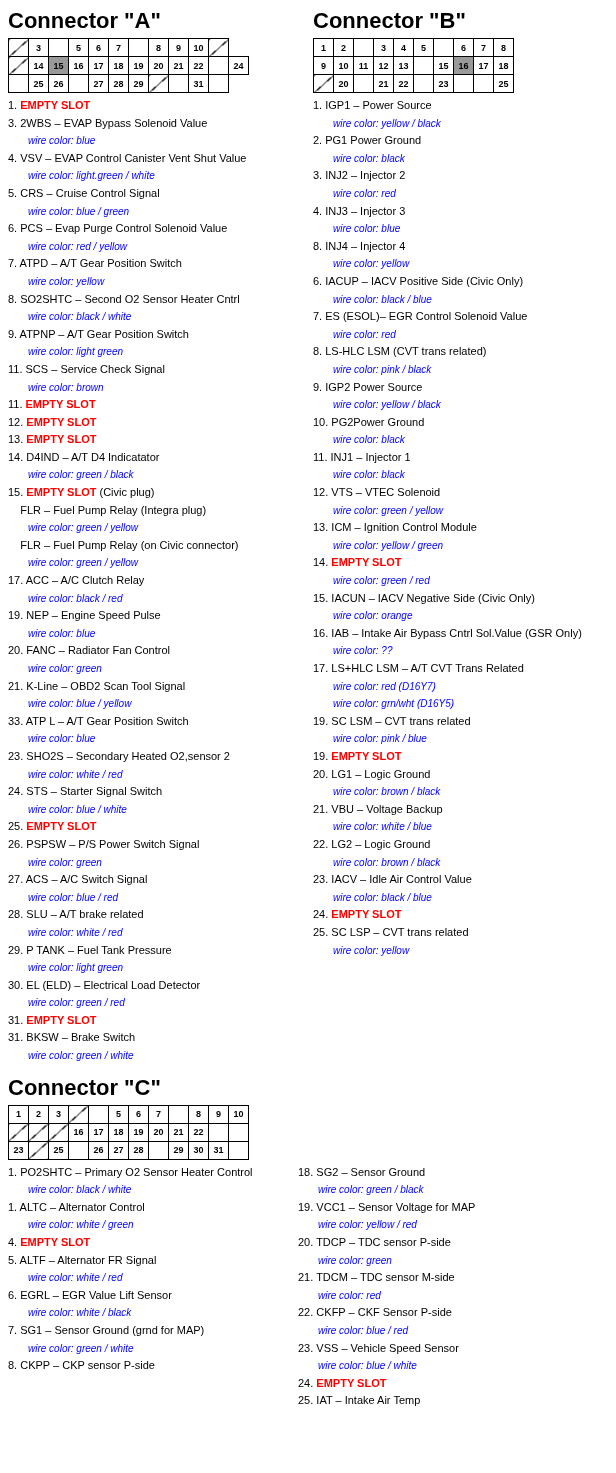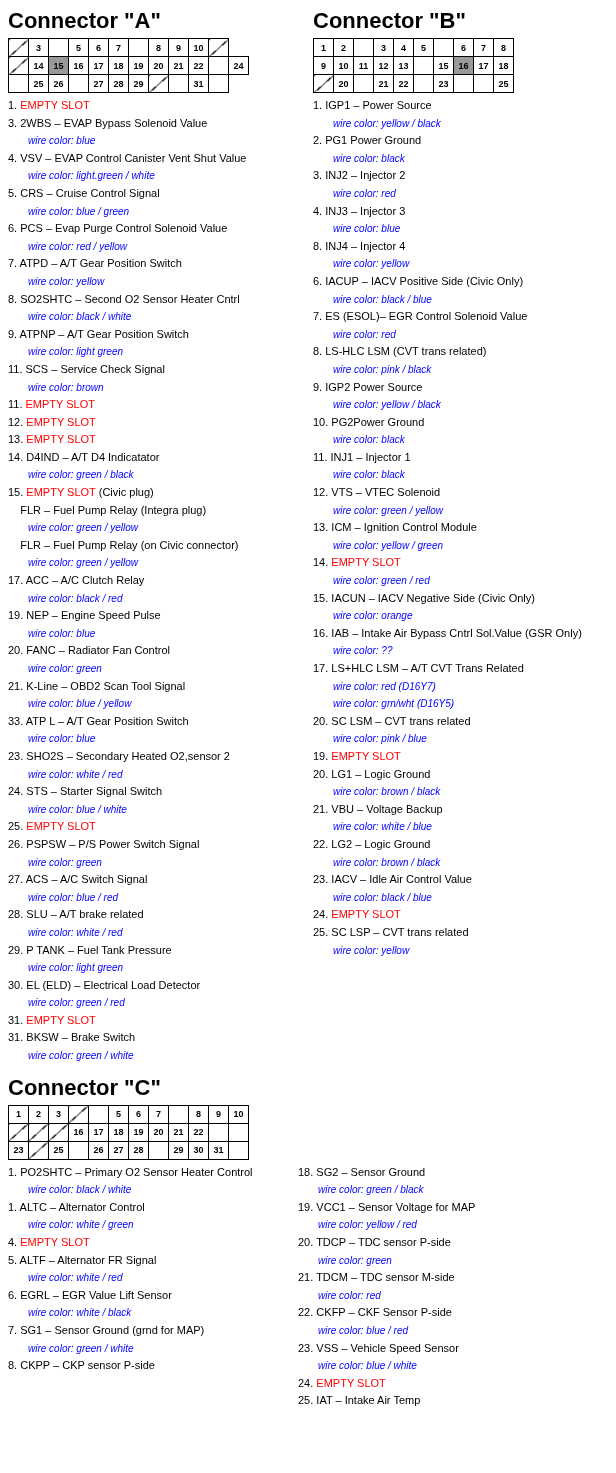--- a/index.html
+++ b/index.html
@@ -39,21 +39,21 @@
       font-size: 11px;
     }
     .wire-color {
       font-size: 10px;
       color: blue;
       padding-left: 20px;
       font-style: italic;
     }
     .empty-slot {
       color: red;
-      font-weight: normal;
+      font-weight: bold;
     }
     .section-full {
       width: 100%;
       margin-bottom: 10px;
     }
     .two-col {
       display: flex;
       gap: 10px;
     }
     .col-left {
@@ -366,21 +366,21 @@
         <div class="pin-item">
           <span class="pin-main">16. IAB – Intake Air Bypass Cntrl Sol.Value (GSR Only)</span><br>
           <span class="wire-color">wire color: ??</span>
         </div>
         <div class="pin-item">
           <span class="pin-main">17. LS+HLC LSM – A/T CVT Trans Related</span><br>
           <span class="wire-color">wire color: red (D16Y7)</span><br>
           <span class="wire-color">wire color: grn/wht (D16Y5)</span>
         </div>
         <div class="pin-item">
-          <span class="pin-main">20. SC LSM – CVT trans related</span><br>
+          <span class="pin-main">19. SC LSM – CVT trans related</span><br>
           <span class="wire-color">wire color: pink / blue</span>
         </div>
         <div class="pin-item">
           <span class="pin-main">19. <span class="empty-slot">EMPTY SLOT</span></span>
         </div>
         <div class="pin-item">
           <span class="pin-main">20. LG1 – Logic Ground</span><br>
           <span class="wire-color">wire color: brown / black</span>
         </div>
         <div class="pin-item">

